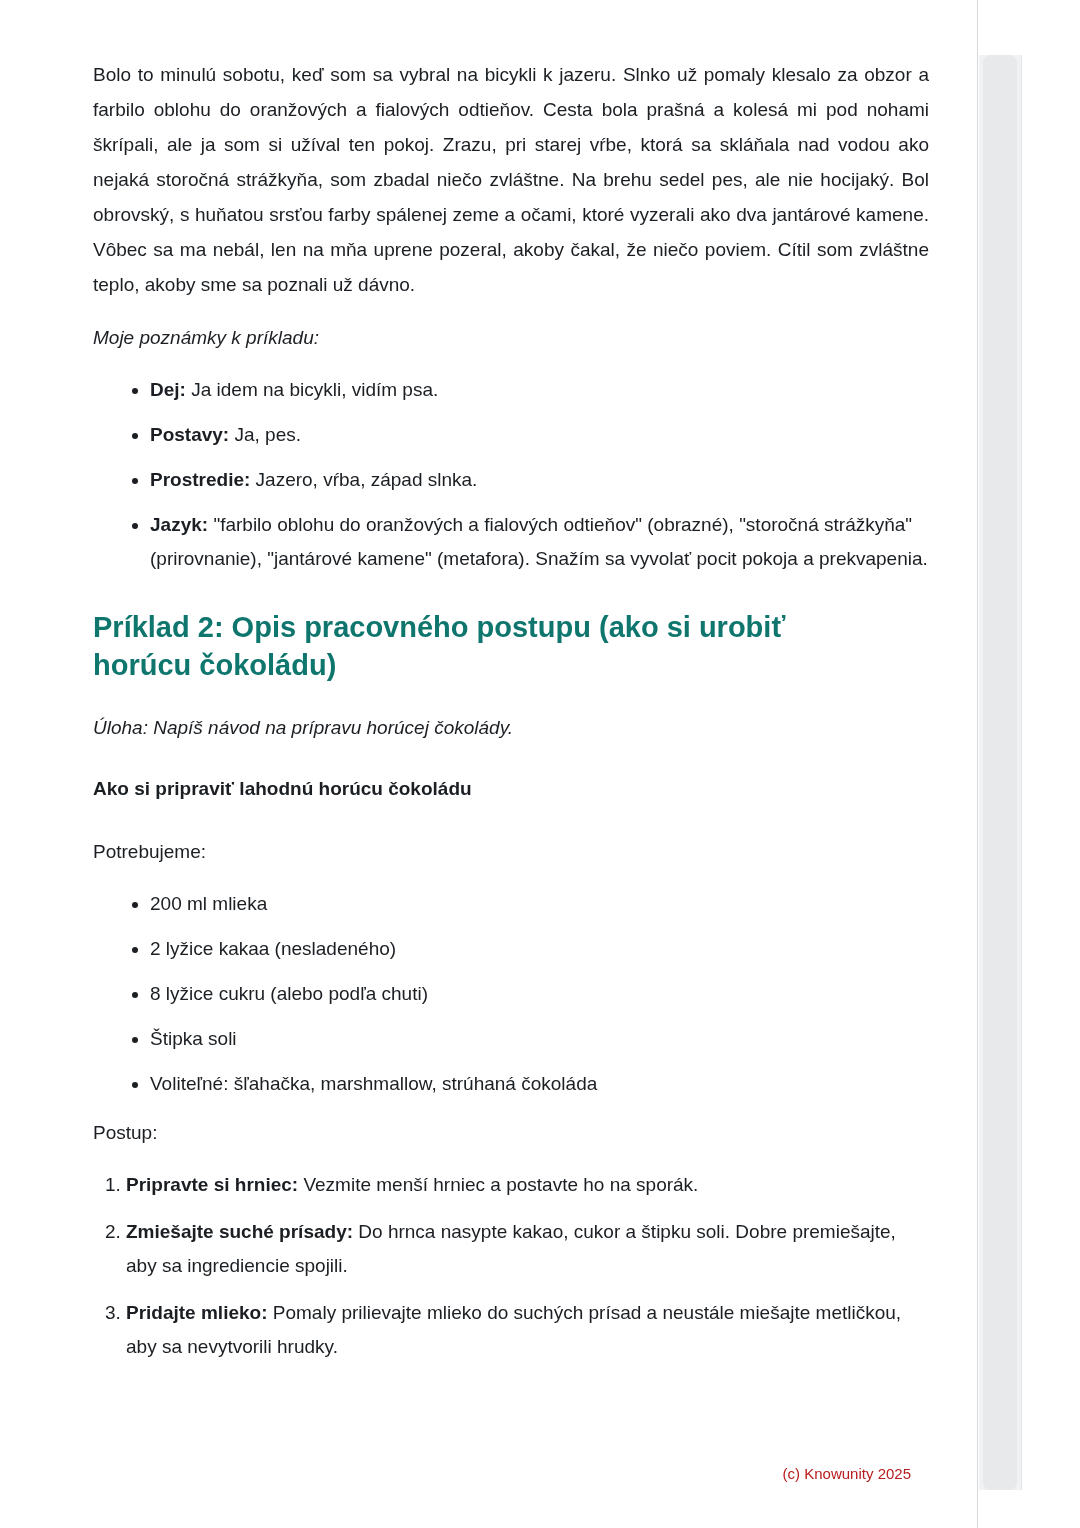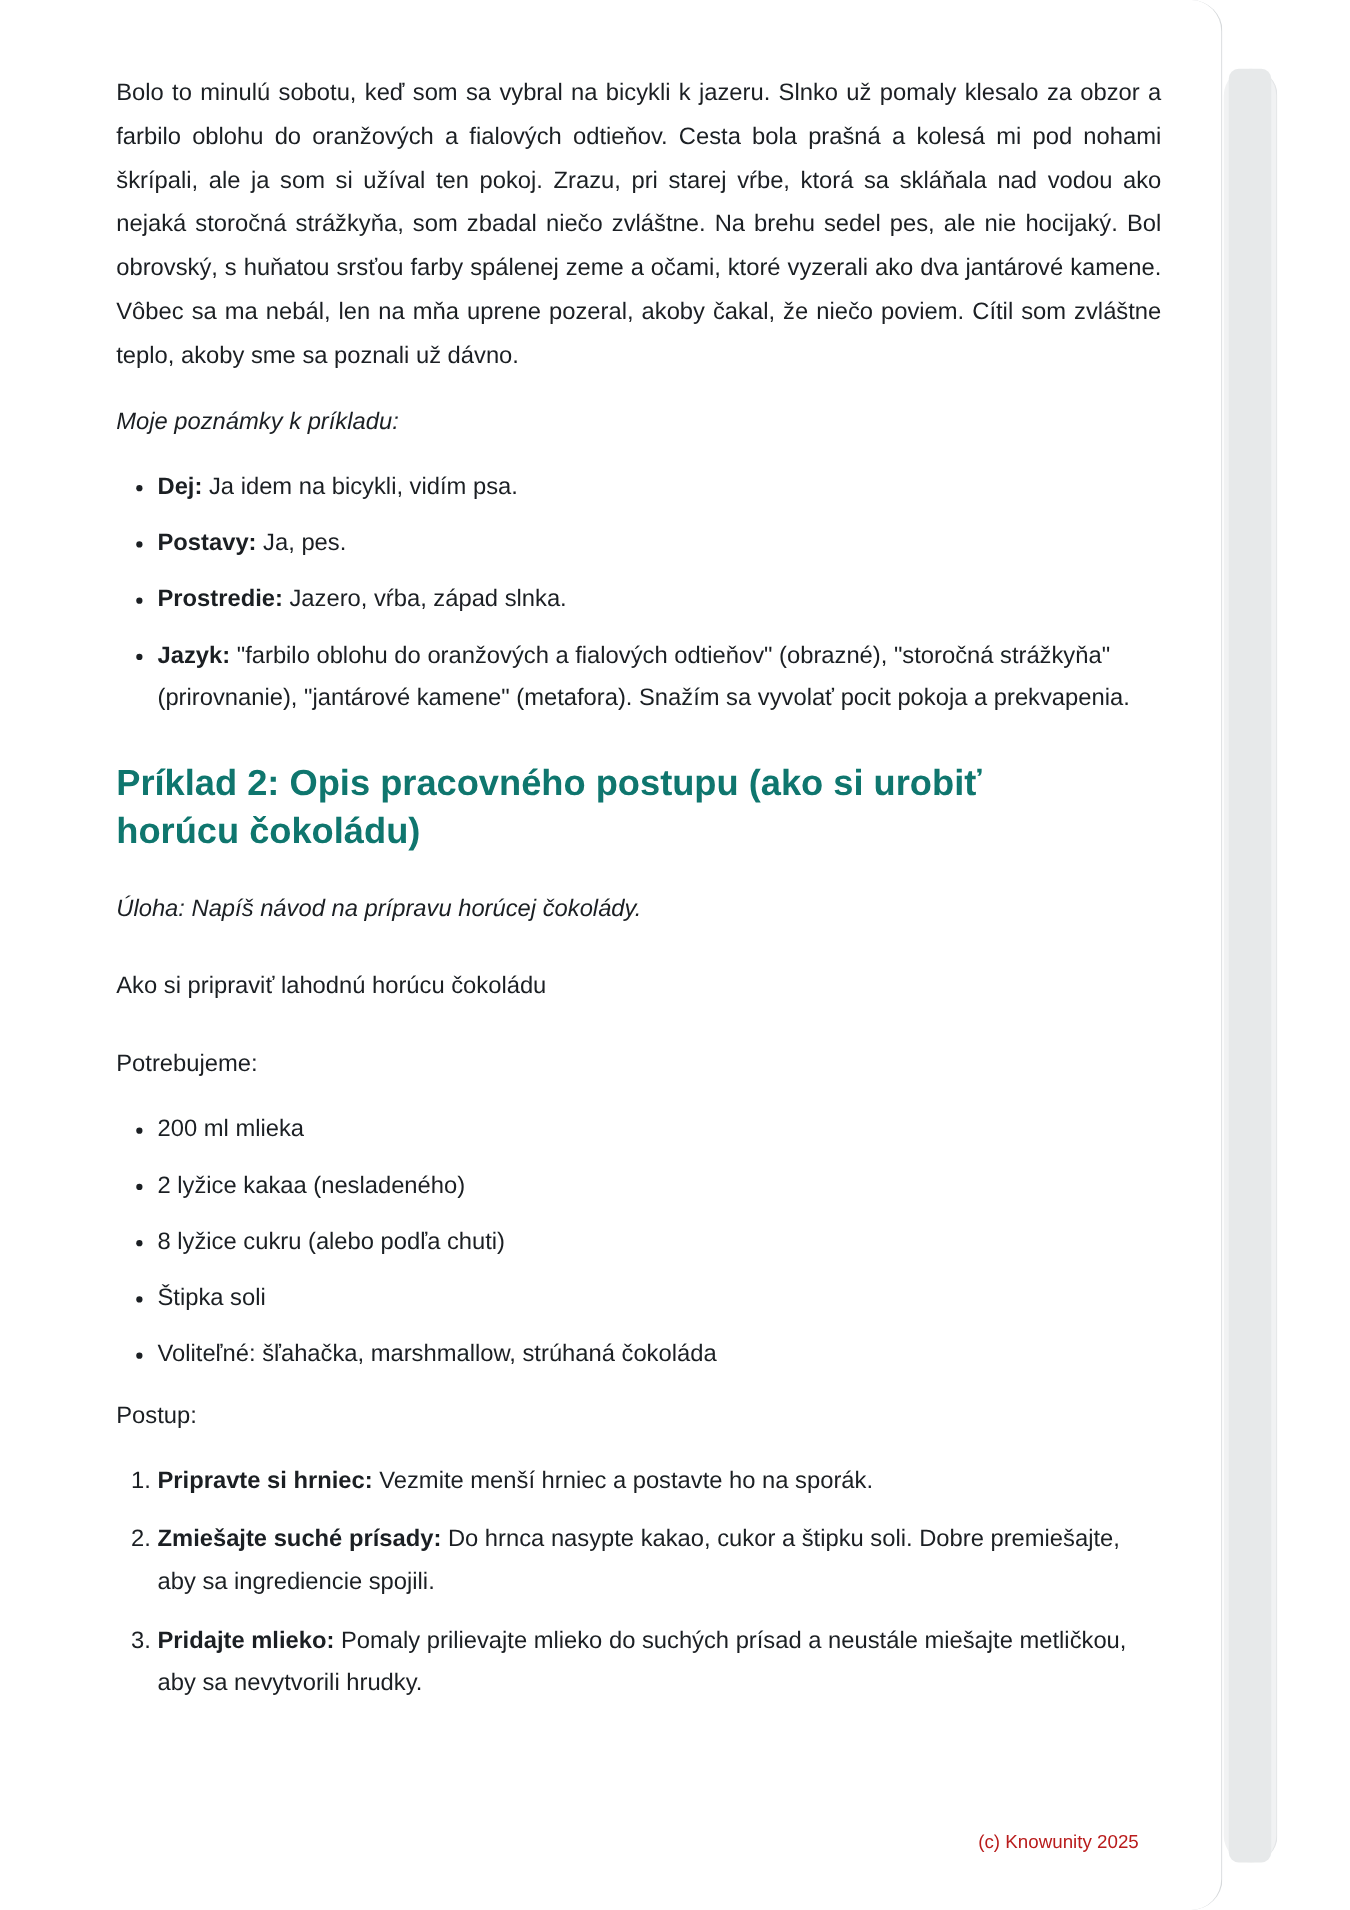--- a/index.html
+++ b/index.html
@@ -1,15 +1,15 @@
 <!DOCTYPE html>
 <html><head>
 <meta charset="utf-8">
 <style>
-  * { margin: 0; padding: 0; box-sizing: border-box; border-radius: 25px; }
+  * { margin: 0; padding: 0; box-sizing: border-box; }
   html, body { width: 1080px; height: 1528px; }
   body {
     font-family: "Liberation Sans", sans-serif;
     background: #ffffff;
     color: #1b1f23;
     position: relative;
     overflow: hidden;
   }
   .page {
     position: absolute;
@@ -30,32 +30,32 @@
   }
   .italic { font-style: italic; }
   .b { font-weight: 700; }
   .notes-title { margin-bottom: 0; font-style: italic; }
   ul.bullets {
     list-style: disc outside;
     padding-left: 33px;
     margin-top: 18px;
     margin-bottom: 0;
   }
-  ul.bullets li { margin-bottom: 11px; line-height: 34px; }
+  ul.bullets li { margin-bottom: 11px; line-height: 34px; margin-left: 24px; }
   h2.section-heading {
     margin-top: 32px;
     margin-bottom: 26px;
     font-size: 29px;
     line-height: 38px;
     font-weight: 700;
     color: #0f766e;
     max-width: 700px;
   }
   .task-line { margin-bottom: 26px; }
-  .recipe-title { font-weight: 400; margin-bottom: 28px; }
+  .recipe-title { font-weight: 700; margin-bottom: 28px; }
   .plain-label { margin-bottom: 0; }
   ol.steps {
     list-style: decimal outside;
     padding-left: 33px;
     margin-top: 18px;
   }
   ol.steps li { margin-bottom: 13px; line-height: 34px; }
   .footer-note {
     position: absolute;
     right: 66px;

